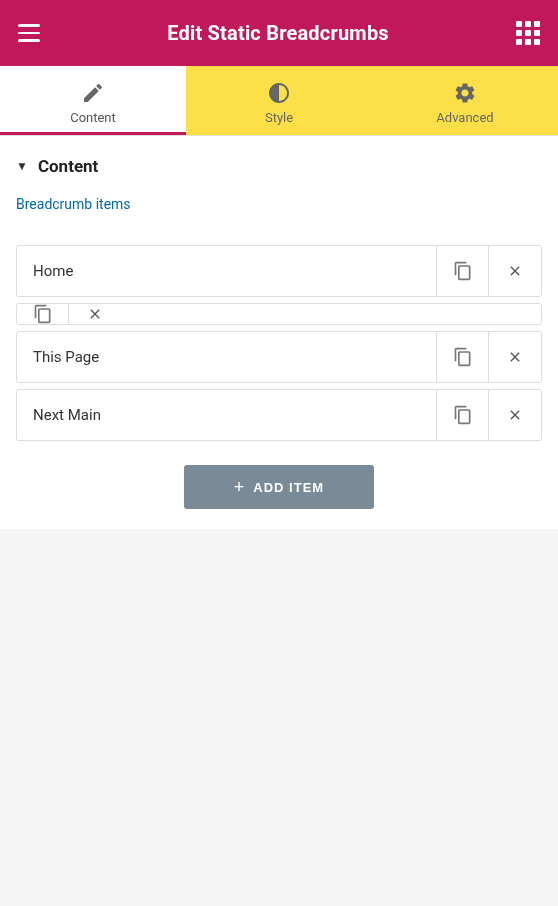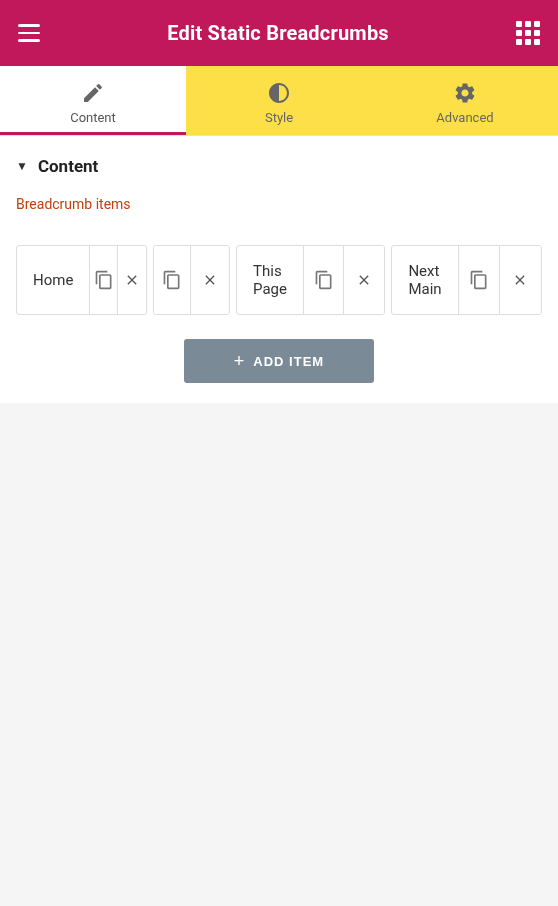--- a/index.html
+++ b/index.html
@@ -142,28 +142,28 @@
 
     .section-title {
       font-size: 17px;
       font-weight: 700;
       color: #222;
     }
 
     
     .breadcrumb-label {
       font-size: 14px;
-      color: #c2410c;
+      color: #0369a1;
       margin-bottom: 12px;
     }
 
     
     .items-list {
       display: flex;
-      flex-direction: row;
+      flex-direction: column;
       gap: 6px;
       margin-bottom: 24px;
       margin-top: 33px;
     }
 
     .breadcrumb-item {
       display: flex;
       align-items: stretch;
       border: 1px solid #ddd;
       border-radius: 3px;

